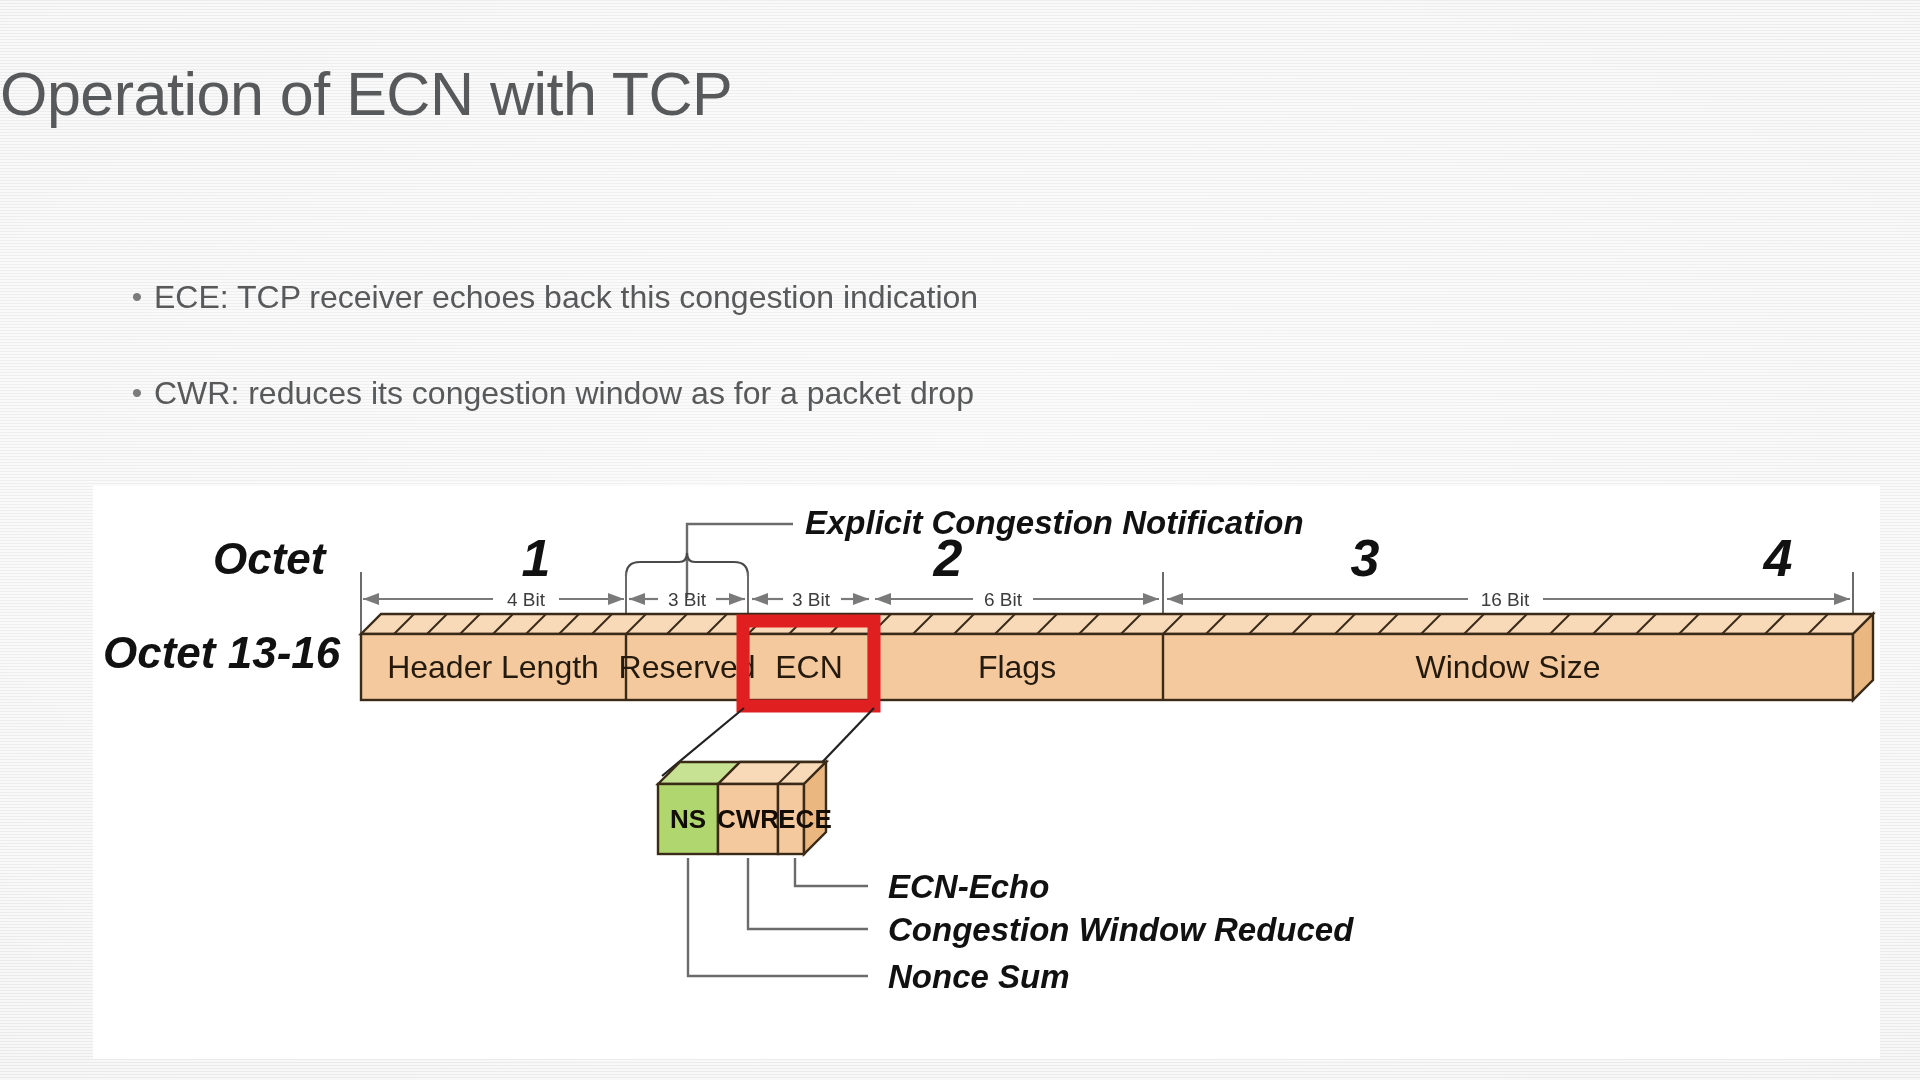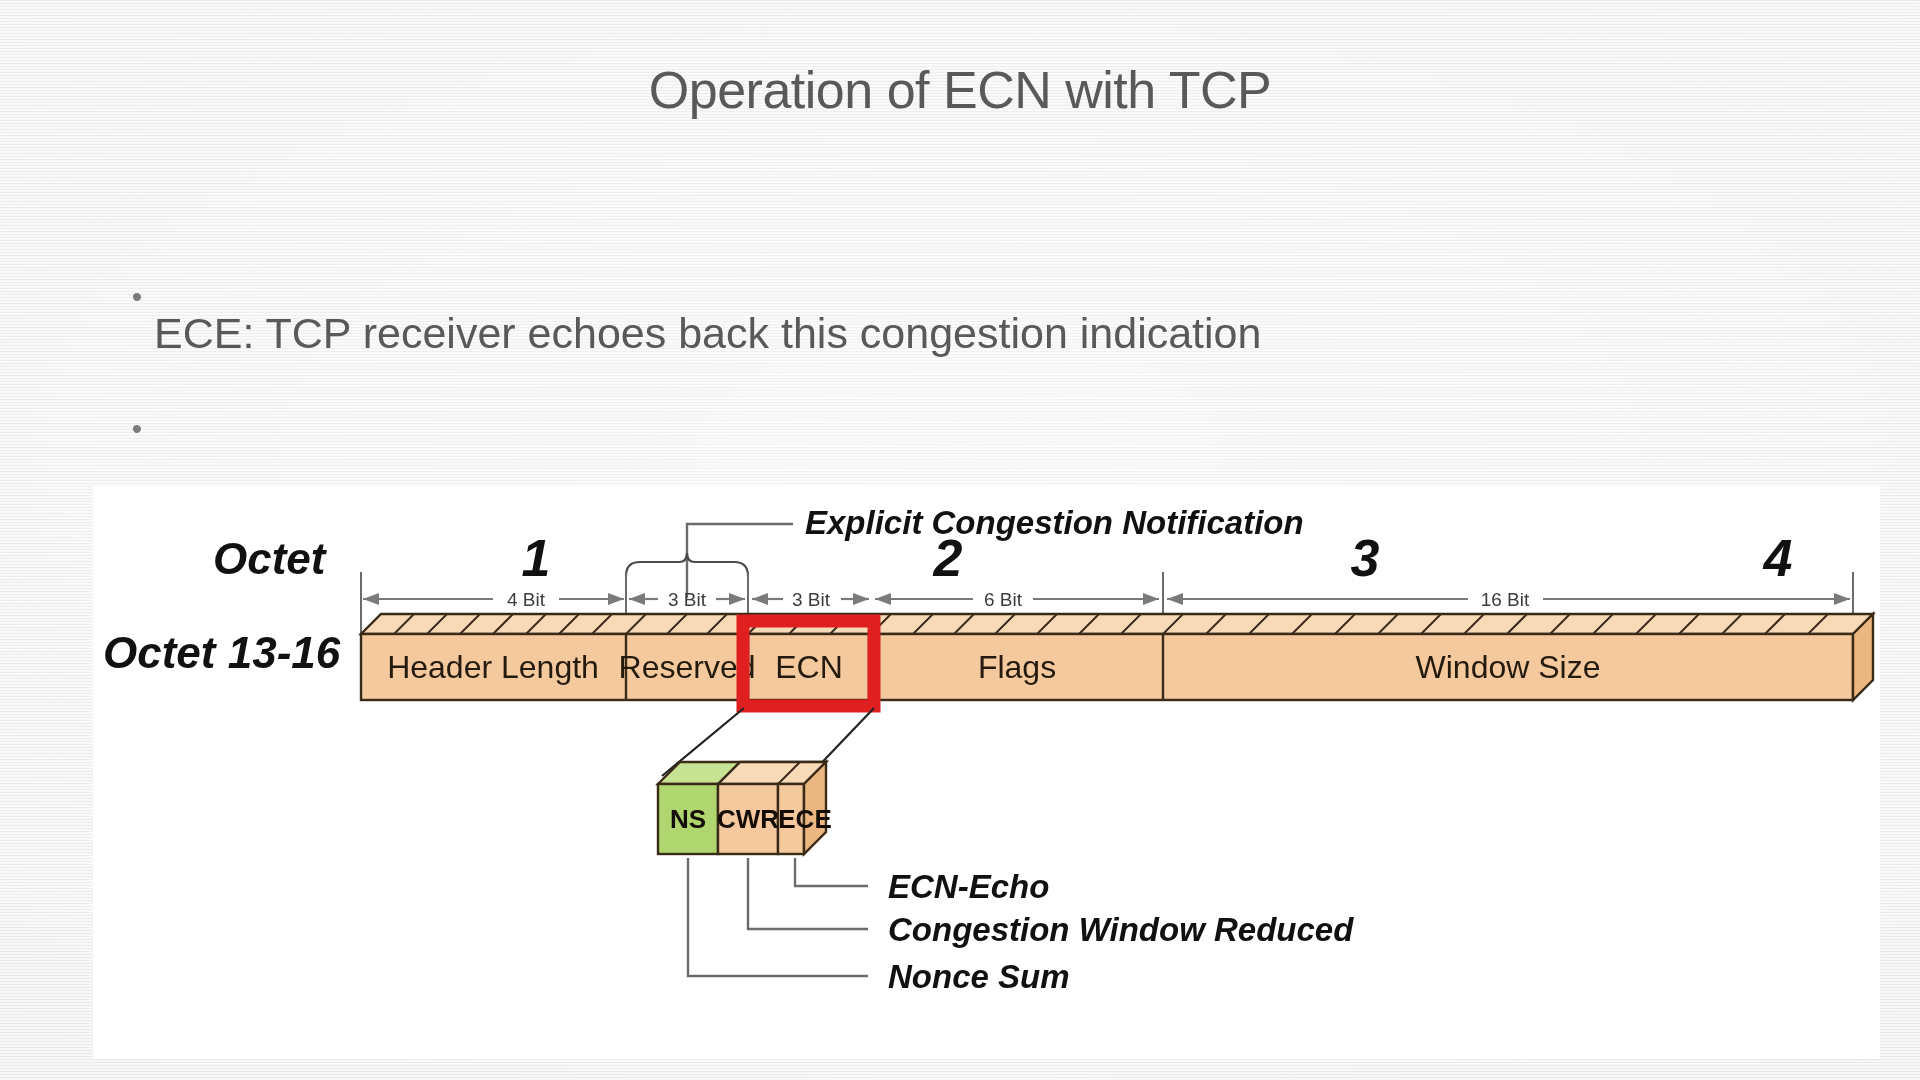--- a/index.html
+++ b/index.html
@@ -28,22 +28,21 @@
         rgba(255,255,255,0.55) 3px
       ),
       radial-gradient(ellipse 120% 100% at 50% 42%, #f7f7f7 0%, #f1f1f1 55%, #e8e8e8 100%);
   }
 
   
   #title {
     position: absolute;
     left: 0; right: 0;
     top: 62px;
-    text-align: center;
-    font-size: 52px;
+    font-size: 61px;
     font-weight: 400;
     color: #58595b;
     letter-spacing: -0.5px;
     line-height: 1.08;
     white-space: nowrap;
   }
 
   
   #bullets {
     position: absolute;
@@ -59,25 +58,24 @@
   }
   .bullet-dot {
     width: 34px;
     flex: 0 0 34px;
     font-size: 30px;
     line-height: 50px;
     color: #7b7c7e;
     text-align: center;
   }
   .bullet-text {
-    font-size: 43px;
+    font-size: 32px;
     line-height: 50px;
     color: #58595b;
     white-space: nowrap;
-    margin-top: 36px;
   }
 
   
   #page-number {
     position: absolute;
     right: 58px;
     bottom: 62px;
     font-size: 30px;
     color: #6f7072;
   }
@@ -153,20 +151,21 @@
 
   <div id="bullets">
 
     <div class="bullet">
       <span class="bullet-dot">•</span>
       <span class="bullet-text">ECE: TCP receiver echoes back this congestion indication</span>
     </div>
 
     <div class="bullet">
       <span class="bullet-dot">•</span>
+      <span class="bullet-text">CWR: reduces its congestion window as for a packet drop</span>
     </div>
 
   </div>
 
   <div id="page-number">7</div>
 
   <div id="diagram-panel">
     <svg id="diagram-svg" width="1787" height="573" viewBox="0 0 1787 573">
 
       <text class="dg-octet-label" x="75" y="-9999"></text>

